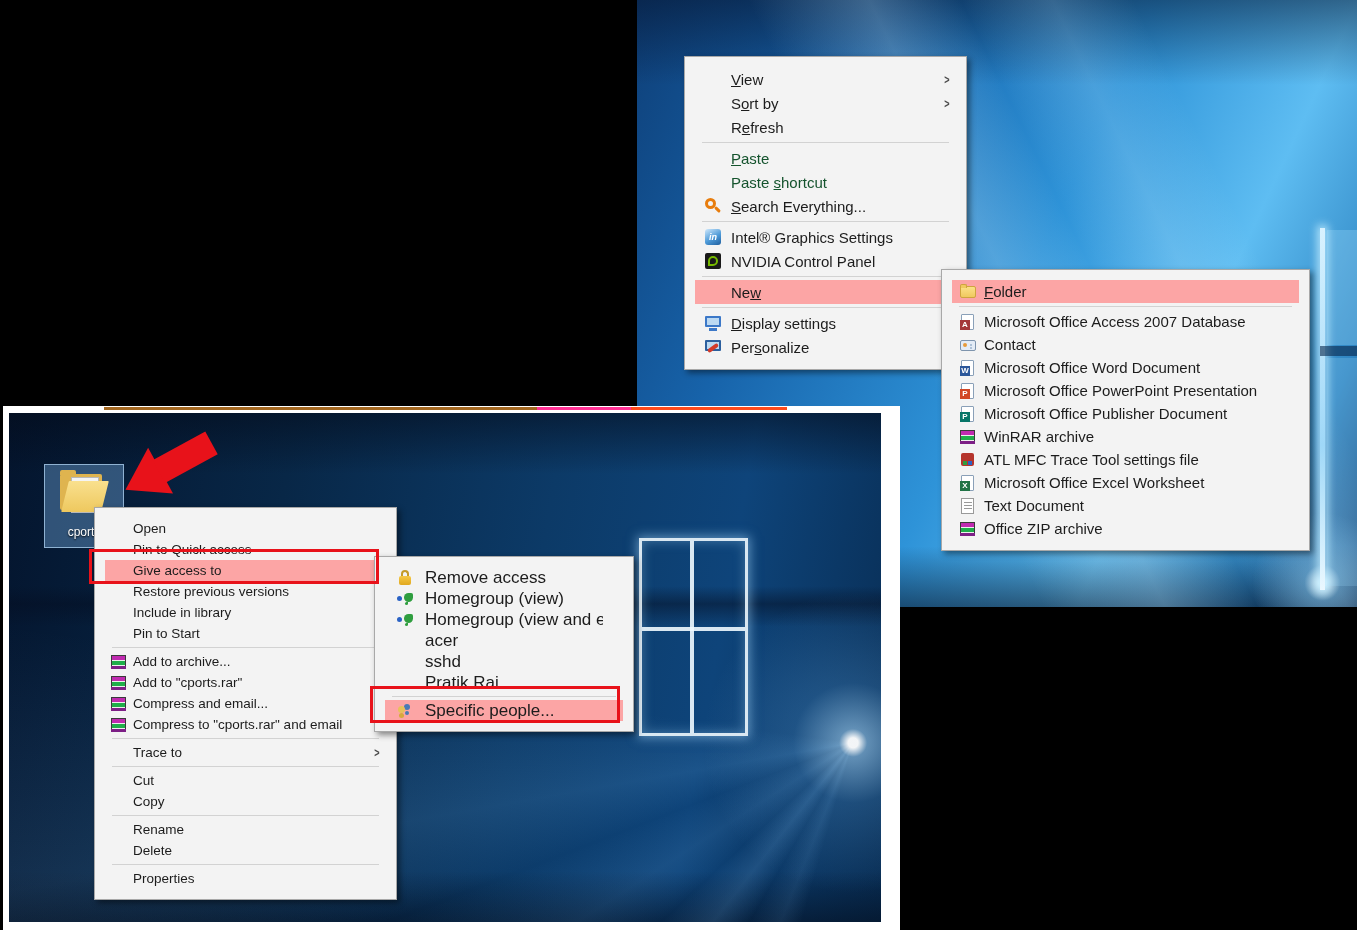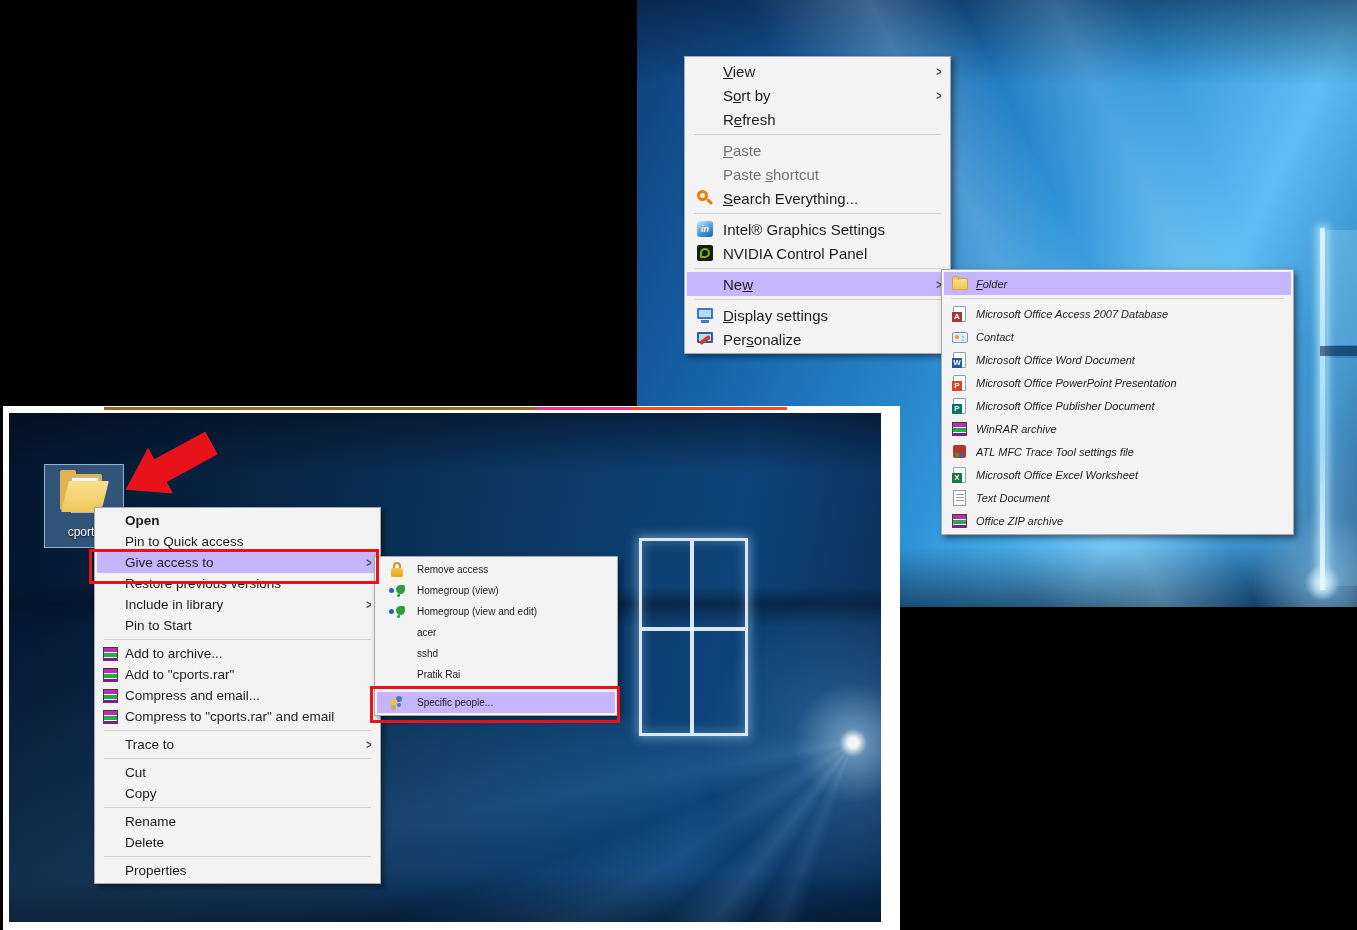--- a/index.html
+++ b/index.html
@@ -43,37 +43,37 @@
   
   .desk-icon{position:absolute;left:44px;top:464px;width:78px;height:82px;z-index:3;
     background:rgba(105,155,205,.45);border:1px solid rgba(175,210,240,.75);}
   .fold-back{position:absolute;left:15px;top:9px;width:42px;height:36px;background:#dfb44f;border-radius:2px;}
   .fold-back:before{content:"";position:absolute;left:0;top:-4px;width:16px;height:5px;background:#dfb44f;border-radius:2px 2px 0 0;}
   .fold-paper{position:absolute;left:26px;top:12px;width:26px;height:34px;background:#f4f4f4;border:1px solid #b9b9b9;}
   .fold-front{position:absolute;left:20px;top:16px;width:40px;height:31px;background:linear-gradient(#f9e08e,#eec85e);transform:skewX(-14deg);border-radius:1px;}
   .desk-label{position:absolute;left:0;top:60px;width:100%;text-align:center;color:#fff;font-size:12px;text-shadow:0 1px 2px #000;}
 
   
-  .ctx{position:absolute;background:#f3f3f3;border:1px solid #a8a8a8;padding:2px;
+  .ctx{position:absolute;background:#f3f3f3;border:1px solid #a8a8a8;padding:10px;
        box-shadow:3px 3px 6px rgba(0,0,0,.45);color:#1c1c1c;}
   .mi{display:flex;align-items:center;padding-right:4px;}
-  .mi.hl{background:#c4b5fd;}
-  .mi.dis{color:#737373;}
-  .mi.b{font-weight:bold;justify-content:flex-end;}
+  .mi.hl{background:#fca5a5;}
+  .mi.dis{color:#14532d;}
+  .mi.b{font-weight:normal;justify-content:flex-end;}
   .gut{position:relative;flex:0 0 30px;height:100%;}
   .lbl{flex:1;white-space:nowrap;overflow:hidden;}
   .chev{flex:0 0 16px;text-align:right;color:#4a4a4a;font-size:13px;transform:scaleX(.7);font-weight:600;}
   .csep{height:1px;background:#d2d2d2;margin:3px 7px;}
   .m-desk{left:684px;top:56px;width:261px;z-index:10;font-size:15px;}
   .m-desk .mi{height:24px;} .m-desk .gut{flex-basis:36px;}
-  .m-new{left:941px;top:269px;width:347px;z-index:11;font-size:11px;font-style:italic;}
+  .m-new{left:941px;top:269px;width:347px;z-index:11;font-size:15px;}
   .m-new .mi{height:23px;} .m-new .gut{flex-basis:32px;}
   .m-file{left:94px;top:507px;width:281px;z-index:10;font-size:13.5px;}
   .m-file .mi{height:21px;} .m-file .gut{flex-basis:28px;}
-  .m-acc{left:374px;top:556px;width:238px;z-index:11;font-size:10px;}
+  .m-acc{left:374px;top:556px;width:238px;z-index:11;font-size:17px;}
   .m-acc .mi{height:21px;} .m-acc .gut{flex-basis:40px;}
 
   
   .ic:before,.ic:after{content:"";position:absolute;box-sizing:border-box;}
   .i-search:before{left:calc(50% - 8px);top:calc(50% - 8px);width:11px;height:11px;border:3px solid #e87d0d;border-radius:50%;}
   .i-search:after{left:calc(50% + 1px);top:calc(50% + 2px);width:7px;height:3px;background:#e87d0d;transform:rotate(45deg);border-radius:2px;}
   .i-intel:before{left:calc(50% - 8px);top:calc(50% - 8px);width:16px;height:16px;border-radius:3px;background:linear-gradient(150deg,#cfe8fb,#4d9ad8 55%,#1f5e9e);}
   .i-intel:after{content:"in";left:0;top:calc(50% - 7px);width:100%;text-align:center;color:#fff;font:italic bold 9px/14px "Liberation Sans",sans-serif;}
   .i-nvidia:before{left:calc(50% - 8px);top:calc(50% - 8px);width:16px;height:16px;background:#191919;border-radius:2px;}
   .i-nvidia:after{left:calc(50% - 5px);top:calc(50% - 5px);width:10px;height:10px;border:2px solid #76b900;border-radius:50% 50% 50% 0;}

